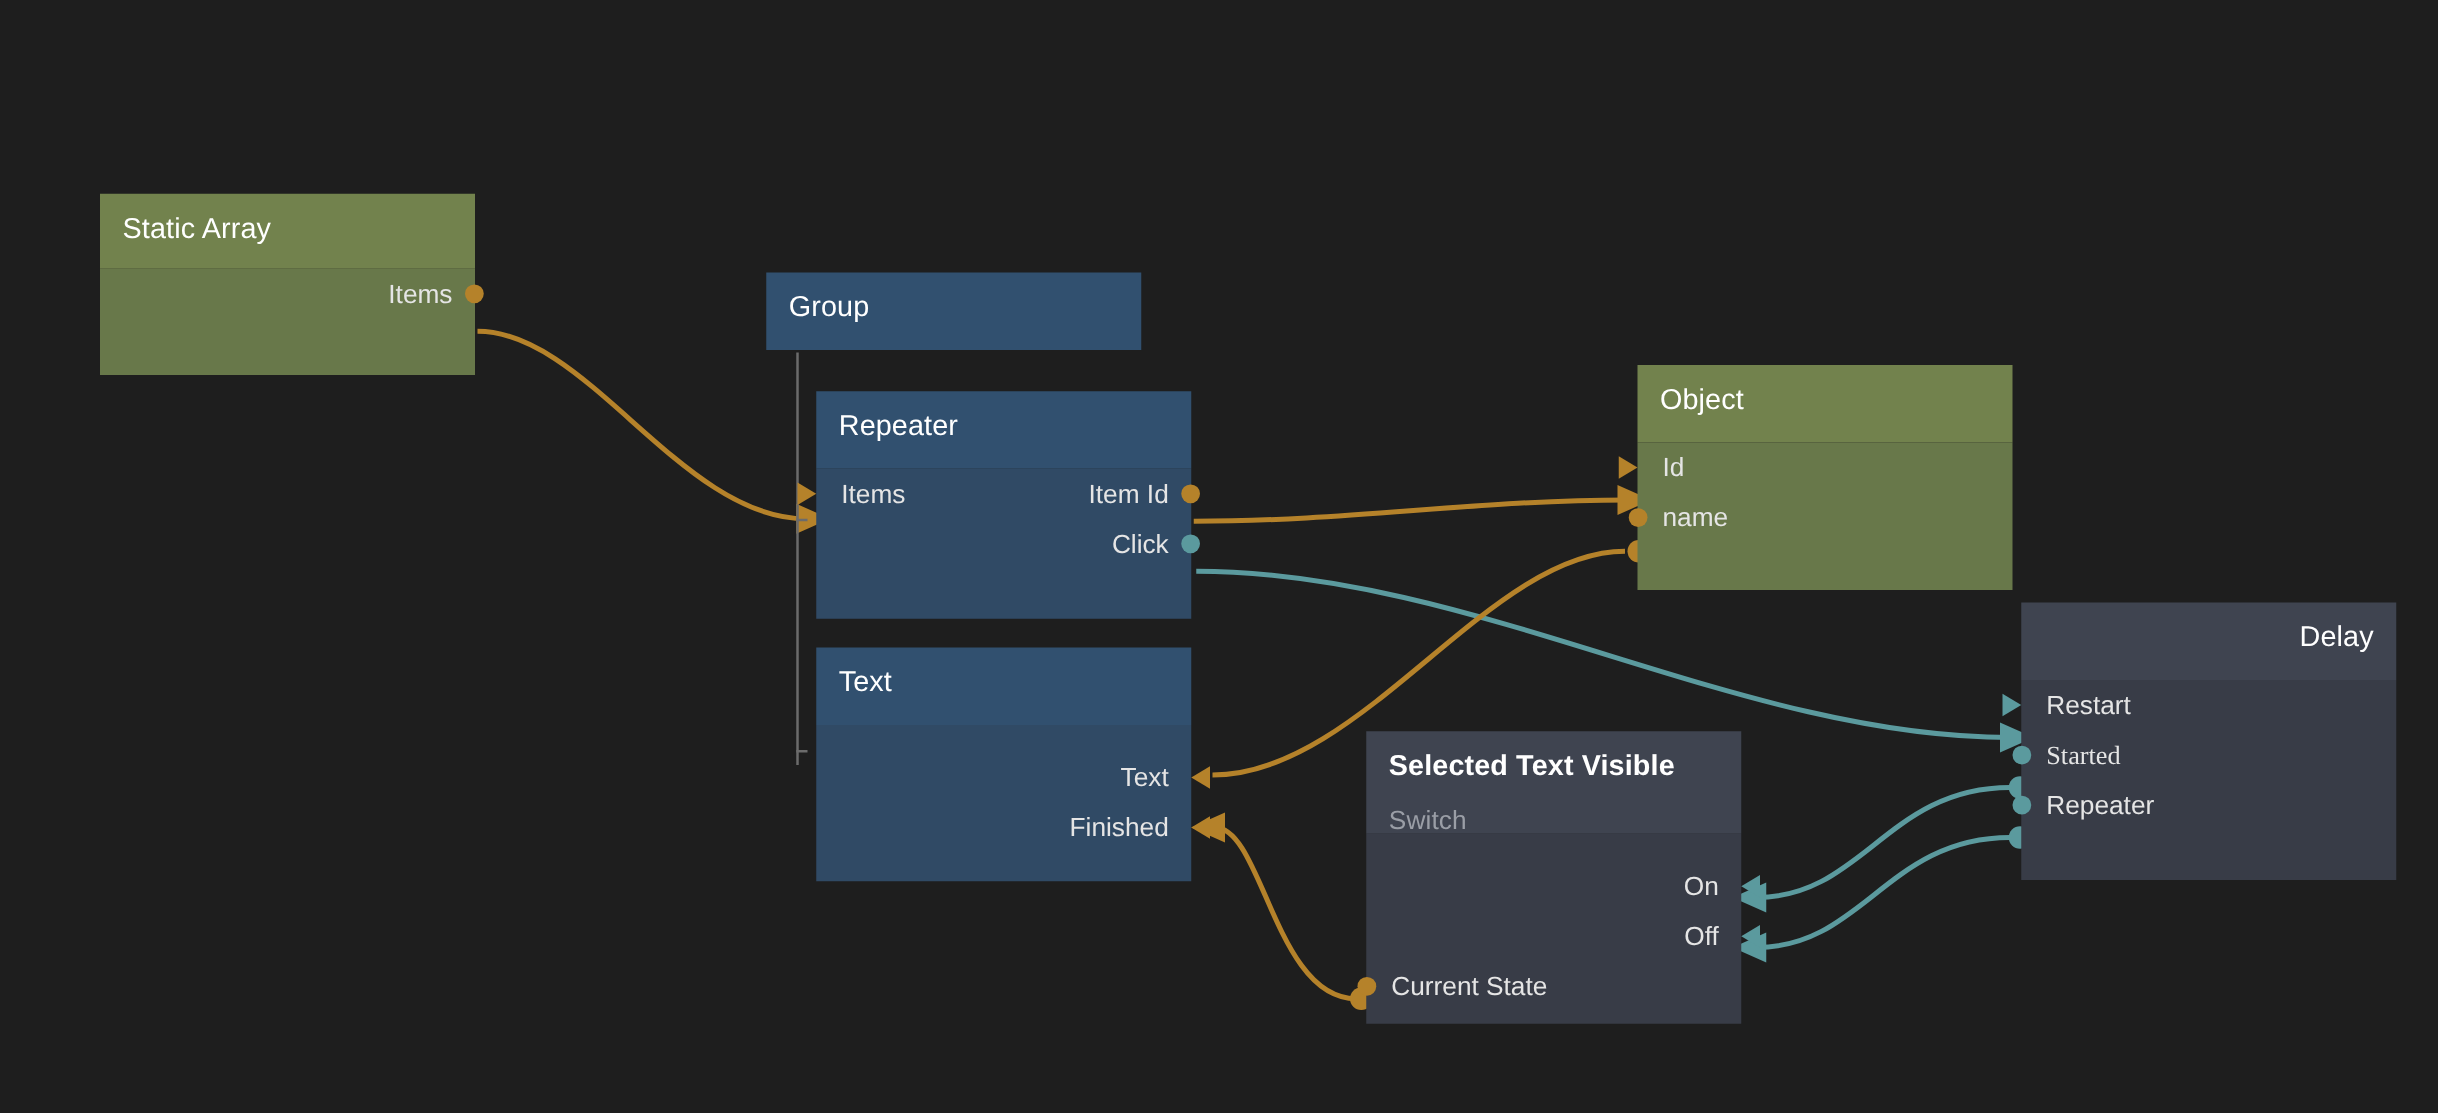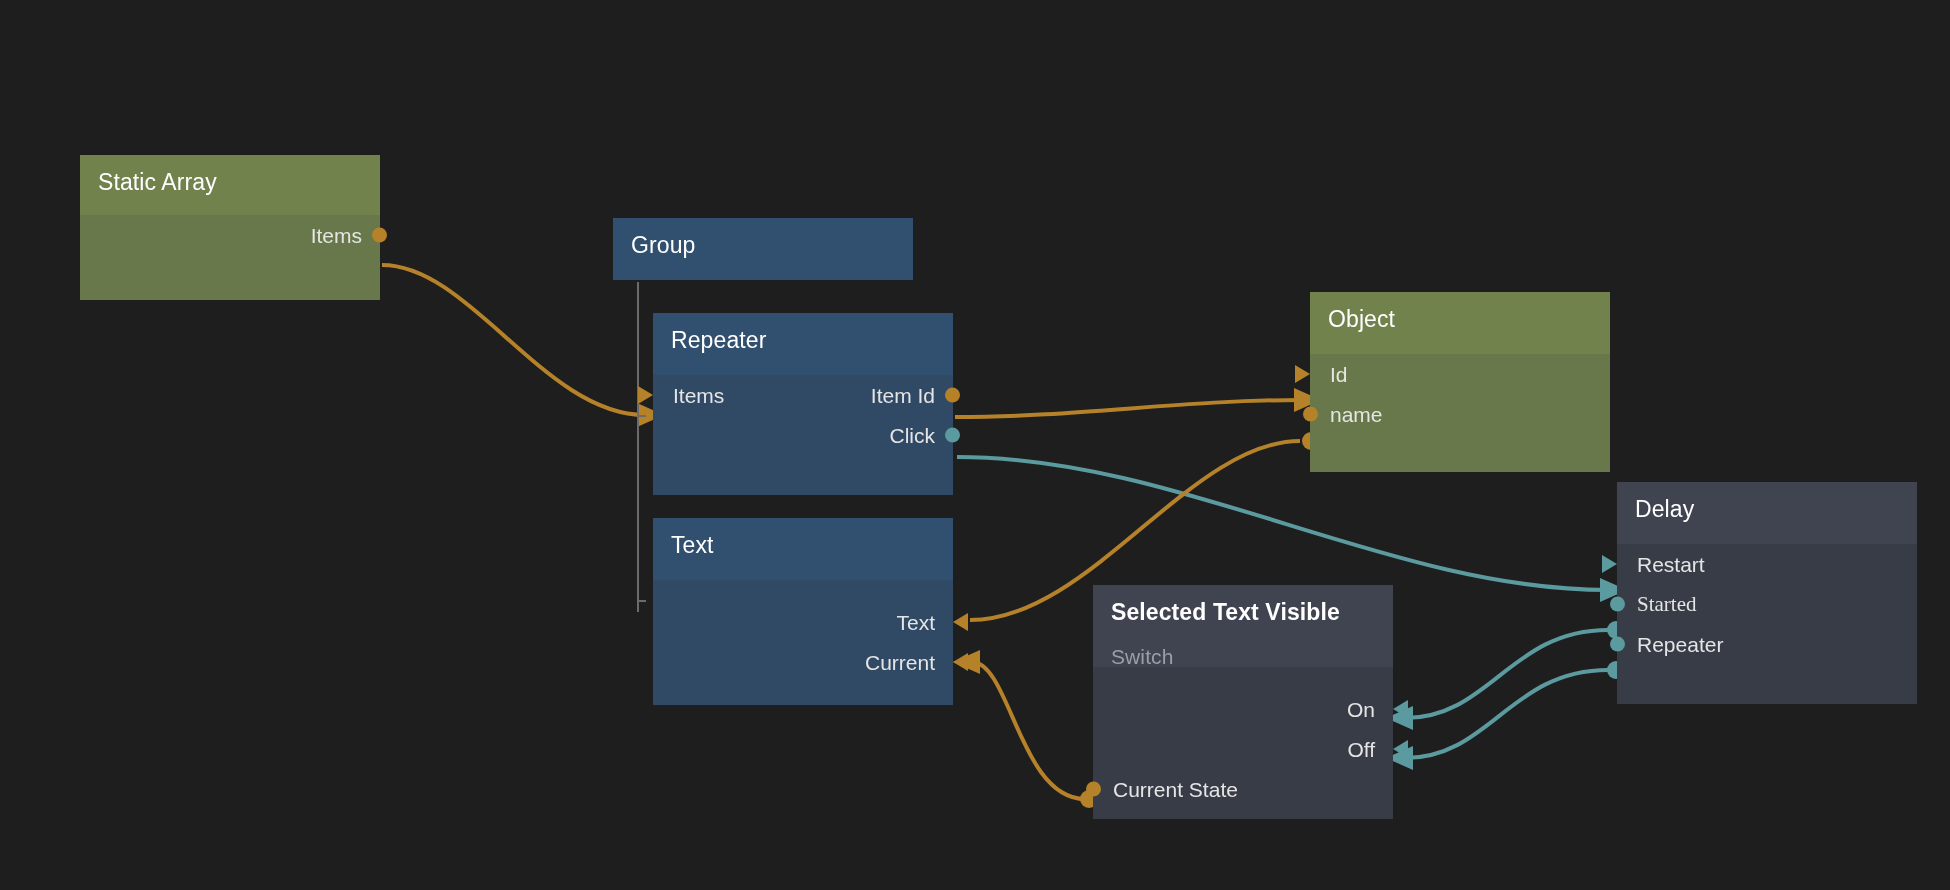--- a/index.html
+++ b/index.html
@@ -205,21 +205,21 @@
     <div class="node-header" style="height:62px;">
       <span>Text</span>
     </div>
     <div class="node-body" style="height:125px;">
       <div class="port-row spacer" style="height:22px;"></div>
       <div class="port-row out" style="height:40px;">
         <span class="port-label">Text</span>
         <span class="arrow right-edge" style="color:#b5822a;"></span>
       </div>
       <div class="port-row out" style="height:40px;">
-        <span class="port-label">Current</span>
+        <span class="port-label">Finished</span>
         <span class="arrow right-edge" style="color:#b5822a;"></span>
       </div>
     </div>
   </div>
 
   <div class="node theme-green" style="left:1310px; top:292px; width:300px;">
     <div class="node-header" style="height:62px;">
       <span>Object</span>
     </div>
     <div class="node-body" style="height:118px;">
@@ -227,21 +227,21 @@
         <span class="arrow left-edge" style="color:#b5822a;"></span>
         <span class="port-label">Id</span>
       </div>
       <div class="port-row in" style="height:40px;">
         <span class="dot left" style="background:#b5822a;"></span>
         <span class="port-label">name</span>
       </div>
     </div>
   </div>
 
-  <div class="node theme-slate" style="left:1617px; top:482px; width:300px;">
+  <div class="node theme-slate" style="left:1617px; top:482px; width:300px;text-align:right;">
     <div class="node-header" style="height:62px;">
       <span>Delay</span>
     </div>
     <div class="node-body" style="height:160px;">
       <div class="port-row in" style="height:40px;">
         <span class="arrow left-edge" style="color:#5b9a9e;"></span>
         <span class="port-label">Restart</span>
       </div>
       <div class="port-row in" style="height:40px;font-family:Liberation Serif, serif;">
         <span class="dot left" style="background:#5b9a9e;"></span>

